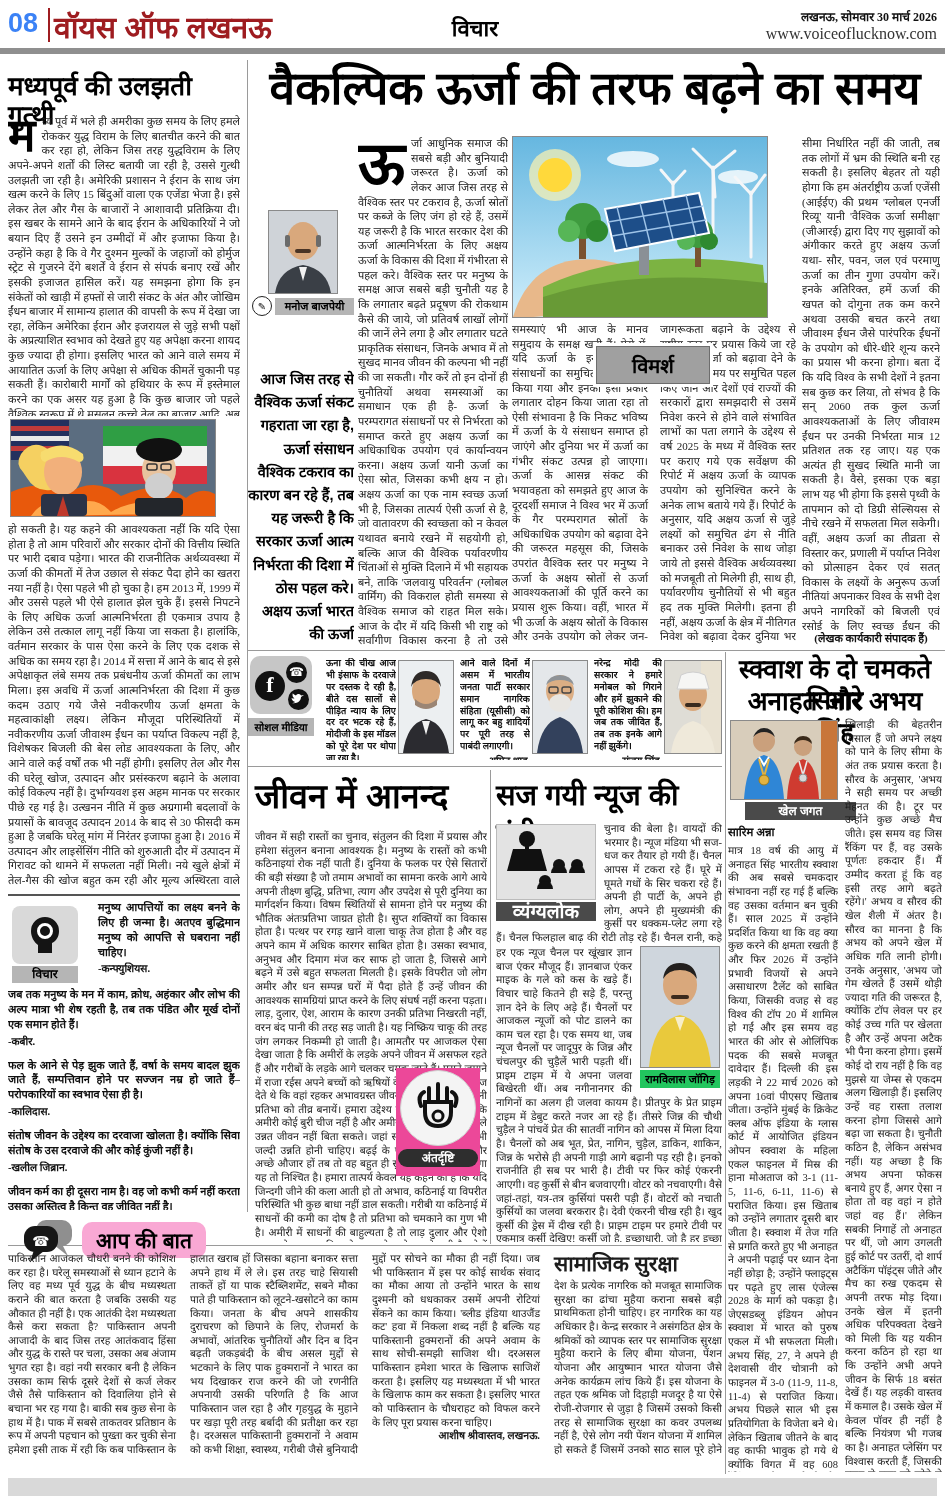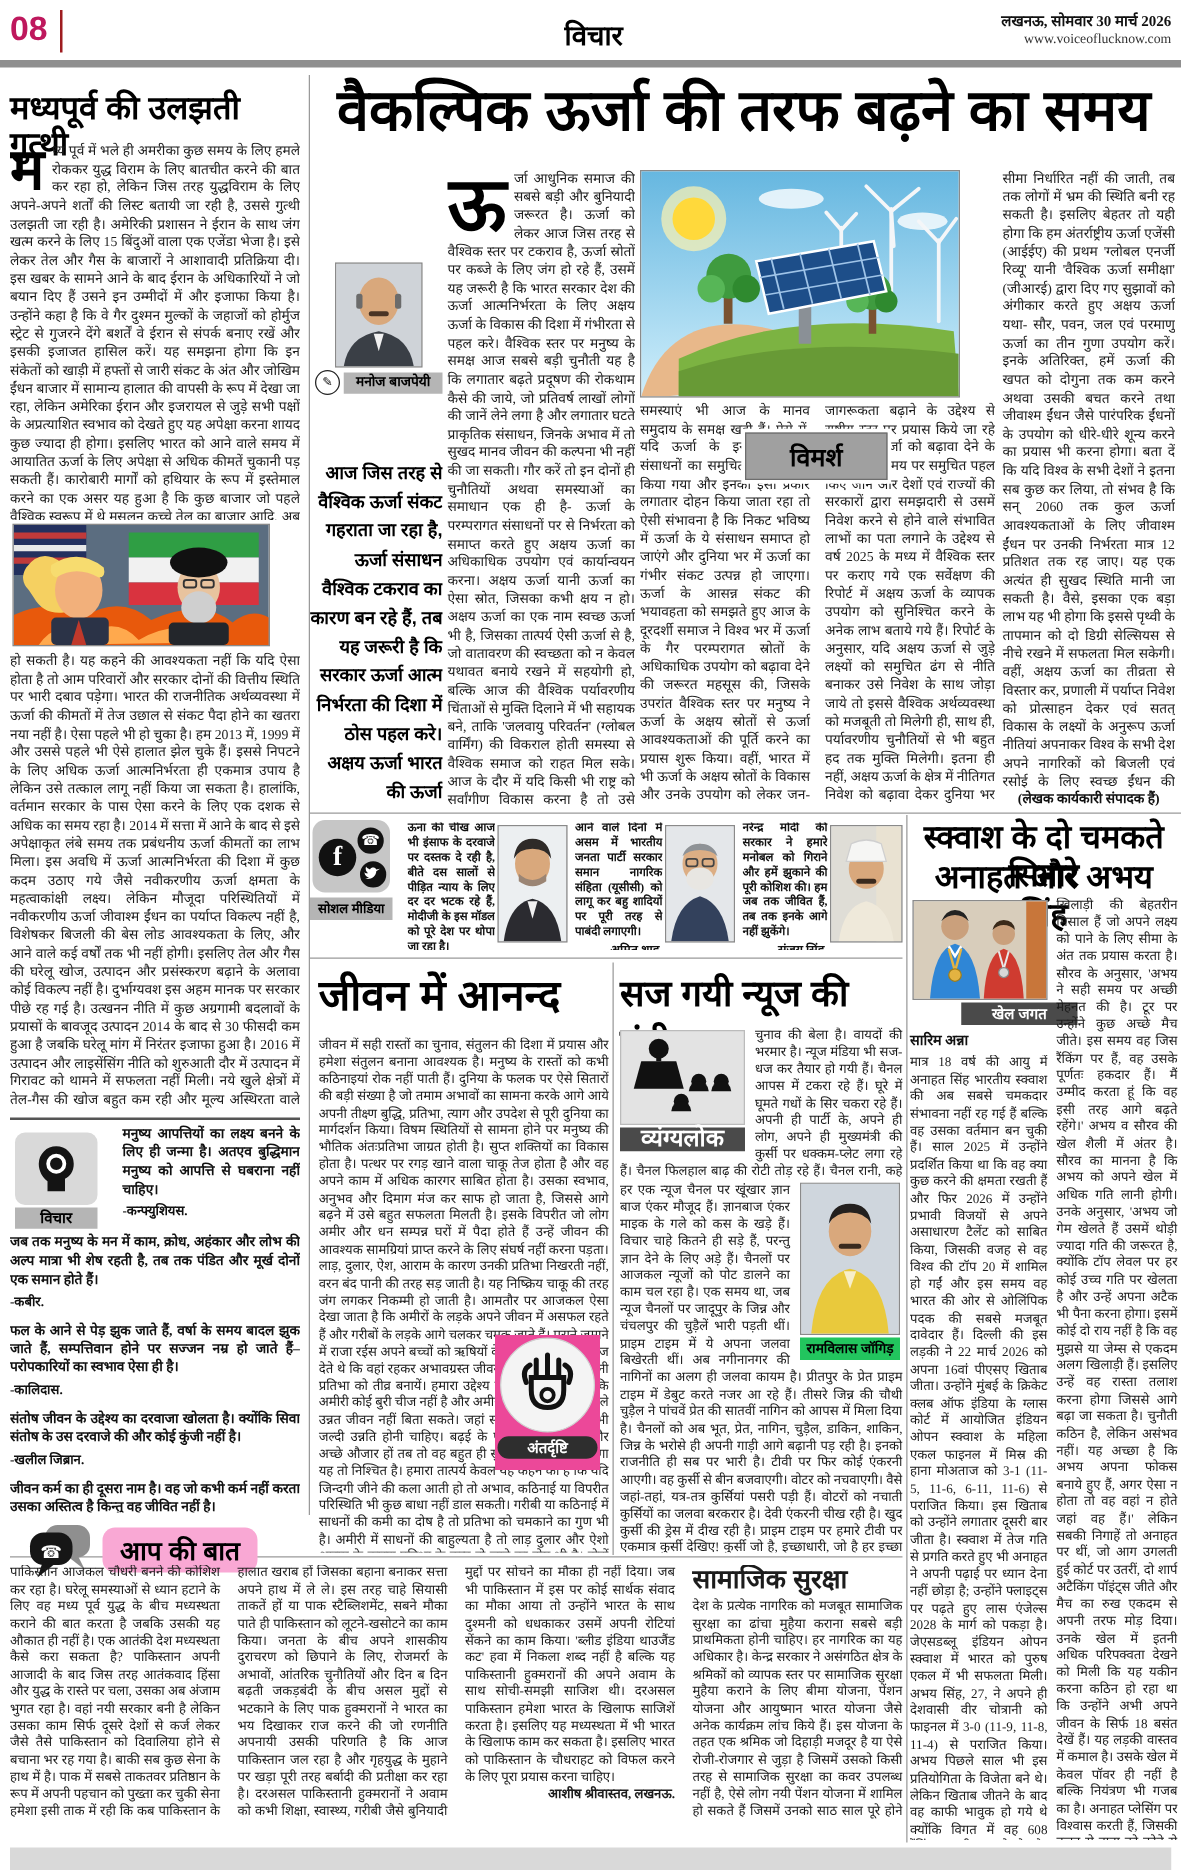--- a/index.html
+++ b/index.html
@@ -25,25 +25,26 @@
               margin:0 0 4px 0;line-height:1.1;}
   .th-quote{font-size:11px;font-weight:bold;line-height:1.35;text-align:justify;}
   .th-attr{font-weight:bold;font-size:10.5px;margin:2px 0 10px 0;}
   svg{display:block;}
 </style>
 </head>
 <body>
 
 <div class="page">
 
-  <div class="abs" style="left:8px;top:8px;width:36px;height:34px;font-family:'Liberation Sans',sans-serif;font-weight:bold;font-size:27px;color:#be185d;border-right:2px solid #9e1c20;padding-right:4px;">08</div>
+  <div class="abs" style="left:8px;top:8px;width:36px;height:34px;font-family:'Liberation Sans',sans-serif;font-weight:bold;font-size:27px;color:#3b82f6;border-right:2px solid #9e1c20;padding-right:4px;">08</div>
+  <div class="abs" style="left:54px;top:6px;width:330px;font-family:'Liberation Sans',sans-serif;font-weight:bold;font-size:30px;color:#9e1c20;">वॉयस ऑफ लखनऊ</div>
   <div class="abs hl" style="left:380px;top:12px;width:190px;text-align:center;font-size:22px;">विचार</div>
   <div class="abs" style="right:8px;top:8px;width:220px;text-align:right;">
     <div style="font-weight:bold;font-size:12px;">लखनऊ, सोमवार 30 मार्च 2026</div>
-    <div style="font-size:11px;color:#333;">www.voiceoflucknow.com</div>
+    <div style="font-size:16px;color:#333;">www.voiceoflucknow.com</div>
   </div>
   <div class="abs" style="left:0;top:48px;width:945px;height:6px;background:#8f8f8f;"></div>
 
   <div class="abs rule-v" style="left:247px;top:60px;height:1152px;"></div>
   <div class="abs rule-v" style="left:490px;top:770px;height:474px;"></div>
   <div class="abs rule-v" style="left:725px;top:652px;height:822px;"></div>
   <div class="abs rule-h" style="left:248px;top:650px;width:697px;"></div>
   <div class="abs rule-h" style="left:248px;top:766px;width:474px;"></div>
   <div class="abs" style="left:8px;top:894px;width:232px;height:2px;background:#555;"></div>
   <div class="abs rule-h" style="left:8px;top:1245px;width:714px;"></div>
@@ -338,20 +339,20 @@
       <line x1="38" y1="38" x2="33" y2="56" stroke="#e3b341" stroke-width="2"></line>
       <circle cx="33" cy="59" r="5" fill="#e3b341" stroke="#9c7c1c"></circle>
       <circle cx="72" cy="26" r="9" fill="#caa07c"></circle>
       <path d="M63,23 q2,-8 9,-8 q8,0 9,8 q-4,-4 -9,-4 q-5,0 -9,4" fill="#3a2a1a"></path>
       <path d="M56,78 Q58,42 72,38 Q86,42 88,78 Z" fill="#cf3b30"></path>
       <line x1="68" y1="40" x2="72" y2="54" stroke="#e8e8e8" stroke-width="1.6"></line>
       <line x1="76" y1="40" x2="72" y2="54" stroke="#e8e8e8" stroke-width="1.6"></line>
       <circle cx="72" cy="57" r="4" fill="#d8d8d8" stroke="#8a8a8a"></circle>
     </svg>
   </div>
-  <div class="abs darkbar" style="left:745px;top:802px;width:93px;height:18px;font-size:12px;line-height:18px;margin-left:24px;">खेल जगत</div>
+  <div class="abs darkbar" style="left:745px;top:802px;width:111px;height:18px;font-size:12px;line-height:18px;">खेल जगत</div>
   <div class="abs" style="left:728px;top:824px;width:110px;font-size:11.5px;font-weight:bold;">सारिम अन्ना</div>
   <div class="abs bodytxt-sm" style="left:845px;top:718px;width:97px;height:754px;">खिलाड़ी की बेहतरीन मिसाल हैं जो अपने लक्ष्य को पाने के लिए सीमा के अंत तक प्रयास करता है। सौरव के अनुसार, 'अभय ने सही समय पर अच्छी मेहनत की है। टूर पर उन्होंने कुछ अच्छे मैच जीते। इस समय वह जिस रैंकिंग पर हैं, वह उसके पूर्णतः हकदार हैं। मैं उम्मीद करता हूं कि वह इसी तरह आगे बढ़ते रहेंगे।' अभय व सौरव की खेल शैली में अंतर है। सौरव का मानना है कि अभय को अपने खेल में अधिक गति लानी होगी। उनके अनुसार, 'अभय जो गेम खेलते हैं उसमें थोड़ी ज्यादा गति की जरूरत है, क्योंकि टॉप लेवल पर हर कोई उच्च गति पर खेलता है और उन्हें अपना अटैक भी पैना करना होगा। इसमें कोई दो राय नहीं है कि वह मुझसे या जेम्स से एकदम अलग खिलाड़ी हैं। इसलिए उन्हें वह रास्ता तलाश करना होगा जिससे आगे बढ़ा जा सकता है। चुनौती कठिन है, लेकिन असंभव नहीं। यह अच्छा है कि अभय अपना फोकस बनाये हुए हैं, अगर ऐसा न होता तो वह वहां न होते जहां वह हैं।' लेकिन सबकी निगाहें तो अनाहत पर थीं, जो आग उगलती हुई कोर्ट पर उतरीं, दो शार्प अटैकिंग पॉइंट्स जीते और मैच का रुख एकदम से अपनी तरफ मोड़ दिया। उनके खेल में इतनी अधिक परिपक्वता देखने को मिली कि यह यकीन करना कठिन हो रहा था कि उन्होंने अभी अपने जीवन के सिर्फ 18 बसंत देखें हैं। यह लड़की वास्तव में कमाल है। उसके खेल में केवल पॉवर ही नहीं है बल्कि नियंत्रण भी गजब का है। अनाहत प्लेसिंग पर विश्वास करती हैं, जिसकी वजह से हाना को कोने से कोने में मूव करना पड़ रहा था। अनाहत रैली को लम्बा करने से पहले विपक्षी के धैर्य की परीक्षा लेती हैं। उनका अगला लक्ष्य एशियाई गेम्स में गोल्ड हासिल करना है।'</div>
   <div class="abs bodytxt-sm" style="left:728px;top:844px;width:110px;height:628px;">मात्र 18 वर्ष की आयु में अनाहत सिंह भारतीय स्क्वाश की अब सबसे चमकदार संभावना नहीं रह गई हैं बल्कि वह उसका वर्तमान बन चुकी हैं। साल 2025 में उन्होंने प्रदर्शित किया था कि वह क्या कुछ करने की क्षमता रखती हैं और फिर 2026 में उन्होंने प्रभावी विजयों से अपने असाधारण टैलेंट को साबित किया, जिसकी वजह से वह विश्व की टॉप 20 में शामिल हो गईं और इस समय वह भारत की ओर से ओलिंपिक पदक की सबसे मजबूत दावेदार हैं। दिल्ली की इस लड़की ने 22 मार्च 2026 को अपना 16वां पीएसए खिताब जीता। उन्होंने मुंबई के क्रिकेट क्लब ऑफ इंडिया के ग्लास कोर्ट में आयोजित इंडियन ओपन स्क्वाश के महिला एकल फाइनल में मिस्र की हाना मोअताज को 3-1 (11-5, 11-6, 6-11, 11-6) से पराजित किया। इस खिताब को उन्होंने लगातार दूसरी बार जीता है। स्क्वाश में तेज गति से प्रगति करते हुए भी अनाहत ने अपनी पढ़ाई पर ध्यान देना नहीं छोड़ा है; उन्होंने फ्लाइट्स पर पढ़ते हुए लास एंजेल्स 2028 के मार्ग को पकड़ा है। जेएसडब्लू इंडियन ओपन स्क्वाश में भारत को पुरुष एकल में भी सफलता मिली। अभय सिंह, 27, ने अपने ही देशवासी वीर चोत्रानी को फाइनल में 3-0 (11-9, 11-8, 11-4) से पराजित किया। अभय पिछले साल भी इस प्रतियोगिता के विजेता बने थे। लेकिन खिताब जीतने के बाद वह काफी भावुक हो गये थे क्योंकि विगत में वह 608 रैंकिंग पर भी जा चुके थे और अब 26वें पर हैं। इससे मालूम होता है कि उन्होंने अपने खेल में कितना जबर्दस्त सुधार किया है। यह खिताब पहले स्क्वाश के पूर्व राष्ट्रीय चैंपियन सौरव घोषाल के पास था, जो विश्व के पूर्व टॉप 10 खिलाड़ी हैं। सौरव का मानना है कि अभय एक ऐसे</div>
 
   <div class="abs" style="left:8px;top:1478px;width:929px;height:18px;background:#d9d9d9;"></div>
 
 </div>
 
 </body></html>

